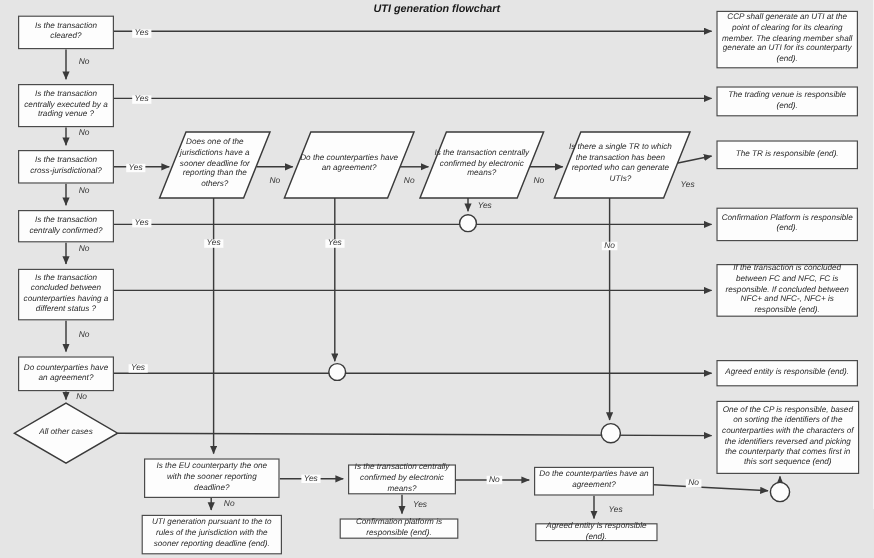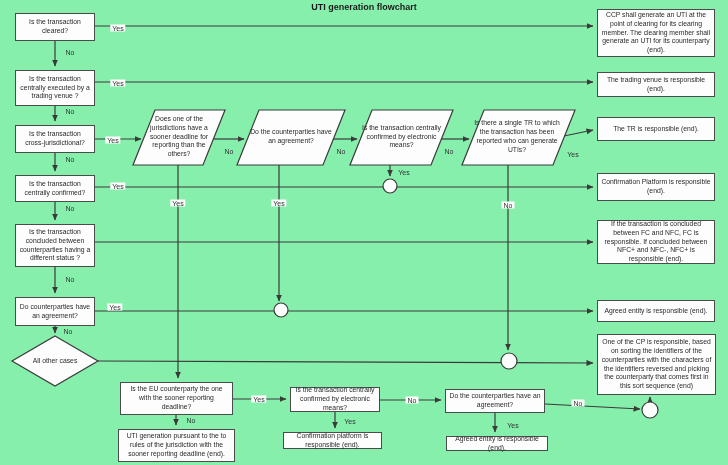--- a/index.html
+++ b/index.html
@@ -1,19 +1,19 @@
 <!DOCTYPE html>
 <html><head>
 <meta charset="utf-8">
 <style>
   html,body{margin:0;padding:0;background:#ffffff;}
   #stage{
     position:relative;width:728px;height:465px;
-    background:#86efac;overflow:hidden;
-    font-family:"Liberation Sans", sans-serif;color:#222;
+    background:#e5e5e5;overflow:hidden;
+    font-family:"Liberation Sans", sans-serif;color:#222;font-style:italic;
   }
   #title{
     position:absolute;left:0;top:2px;width:100%;
     text-align:center;font-size:9px;font-weight:bold;color:#1a1a1a;
   }
   svg.wires{position:absolute;left:0;top:0;z-index:1;}
   .box{
     position:absolute;z-index:2;box-sizing:border-box;
     border:1.4px solid #4b4b4b;background:#fdfdfd;
     display:flex;align-items:center;justify-content:center;

